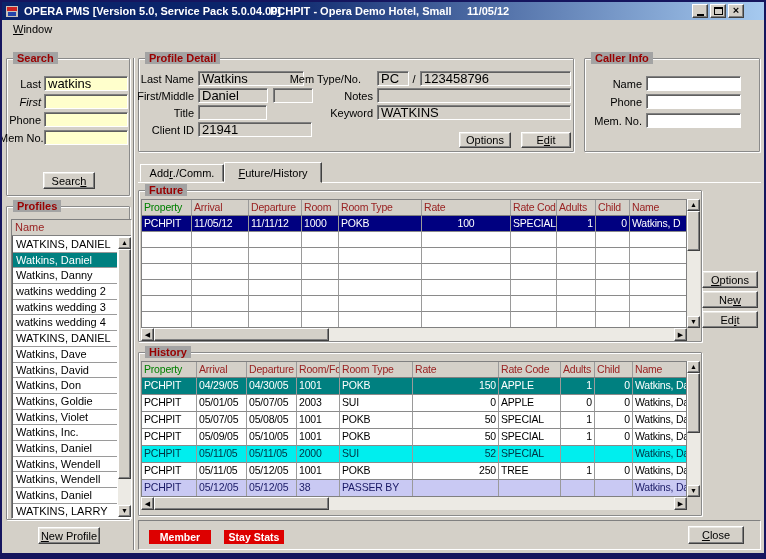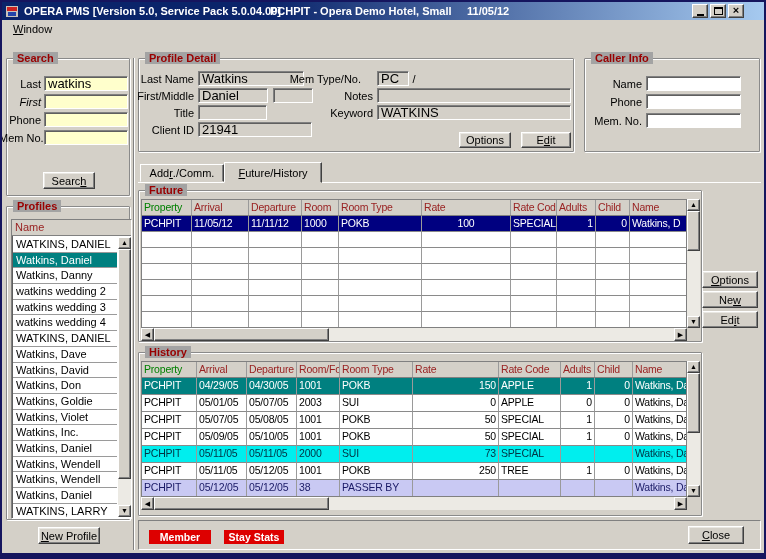--- a/index.html
+++ b/index.html
@@ -193,20 +193,21 @@
     <span class="lbl" style="left:-8px; top:31px; width:63px;">First/Middle</span>
     <input class="inp gray" style="left: 59px; top: 29px; width: 70px;" value="Daniel">
     <input class="inp gray" style="left: 134px; top: 29px; width: 40px;" value="">
     <span class="lbl" style="left:0px; top:48px; width:55px;">Title</span>
     <input class="inp gray" style="left: 59px; top: 46px; width: 69px;" value="">
     <span class="lbl" style="left:0px; top:65px; width:55px;">Client ID</span>
     <input class="inp gray" style="left: 59px; top: 63px; width: 114px;" value="21941">
     <span class="lbl" style="left:148px; top:14px; width:74px;">Mem Type/No.</span>
     <input class="inp gray" style="left: 238px; top: 12px; width: 32px;" value="PC">
     <span class="lbl" style="left:272px; top:14px; width:6px; text-align:center;">/</span>
+    <input class="inp gray" style="left: 281px; top: 12px; width: 151px;" value="123458796">
     <span class="lbl" style="left:160px; top:31px; width:74px;">Notes</span>
     <input class="inp gray" style="left: 238px; top: 29px; width: 194px;" value="">
     <span class="lbl" style="left:160px; top:48px; width:74px;">Keyword</span>
     <input class="inp gray" style="left: 238px; top: 46px; width: 194px;" value="WATKINS">
     <button class="btn" style="left:320px; top:73px; width:52px; height:16px;">Options</button>
     <button class="btn" style="left:382px; top:73px; width:50px; height:16px;">E<u>d</u>it</button>
   </div>
 
   <div class="grp" style="left:584px; top:58px; width:176px; height:94px;">
     <span class="grp-title">Caller Info</span>
@@ -400,21 +401,21 @@
           <span class="grid-td" style="width: 34px; text-align: right;">1</span>
           <span class="grid-td" style="width: 38px; text-align: right;">0</span>
           <span class="grid-td" style="width: 54px;">Watkins, Da</span>
         </div>
         <div class="grid-row" style="background: rgb(0, 238, 238); color: rgb(0, 51, 68);">
           <span class="grid-td" style="width: 55px;">PCHPIT</span>
           <span class="grid-td" style="width: 50px;">05/11/05</span>
           <span class="grid-td" style="width: 50px;">05/11/05</span>
           <span class="grid-td" style="width: 43px;">2000</span>
           <span class="grid-td" style="width: 73px;">SUI</span>
-          <span class="grid-td" style="width: 86px; text-align: right;">73</span>
+          <span class="grid-td" style="width: 86px; text-align: right;">52</span>
           <span class="grid-td" style="width: 62px;">SPECIAL</span>
           <span class="grid-td" style="width: 34px; text-align: right;"></span>
           <span class="grid-td" style="width: 38px; text-align: right;"></span>
           <span class="grid-td" style="width: 54px;">Watkins, Da</span>
         </div>
         <div class="grid-row" style="background: rgb(255, 255, 255); color: rgb(0, 0, 0);">
           <span class="grid-td" style="width: 55px;">PCHPIT</span>
           <span class="grid-td" style="width: 50px;">05/11/05</span>
           <span class="grid-td" style="width: 50px;">05/12/05</span>
           <span class="grid-td" style="width: 43px;">1001</span>

